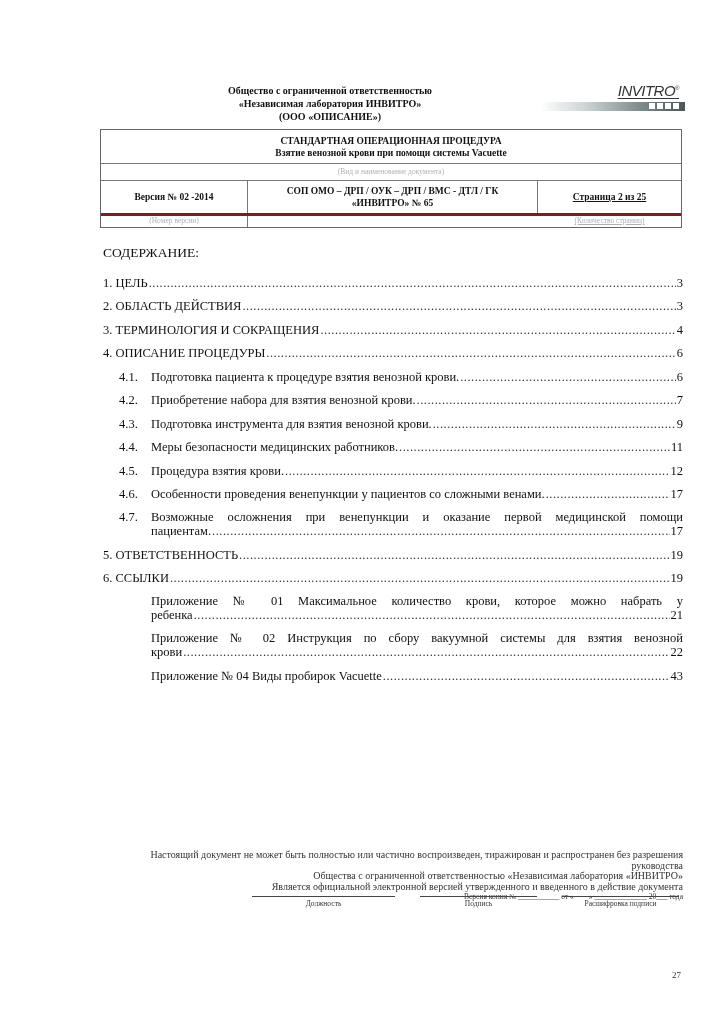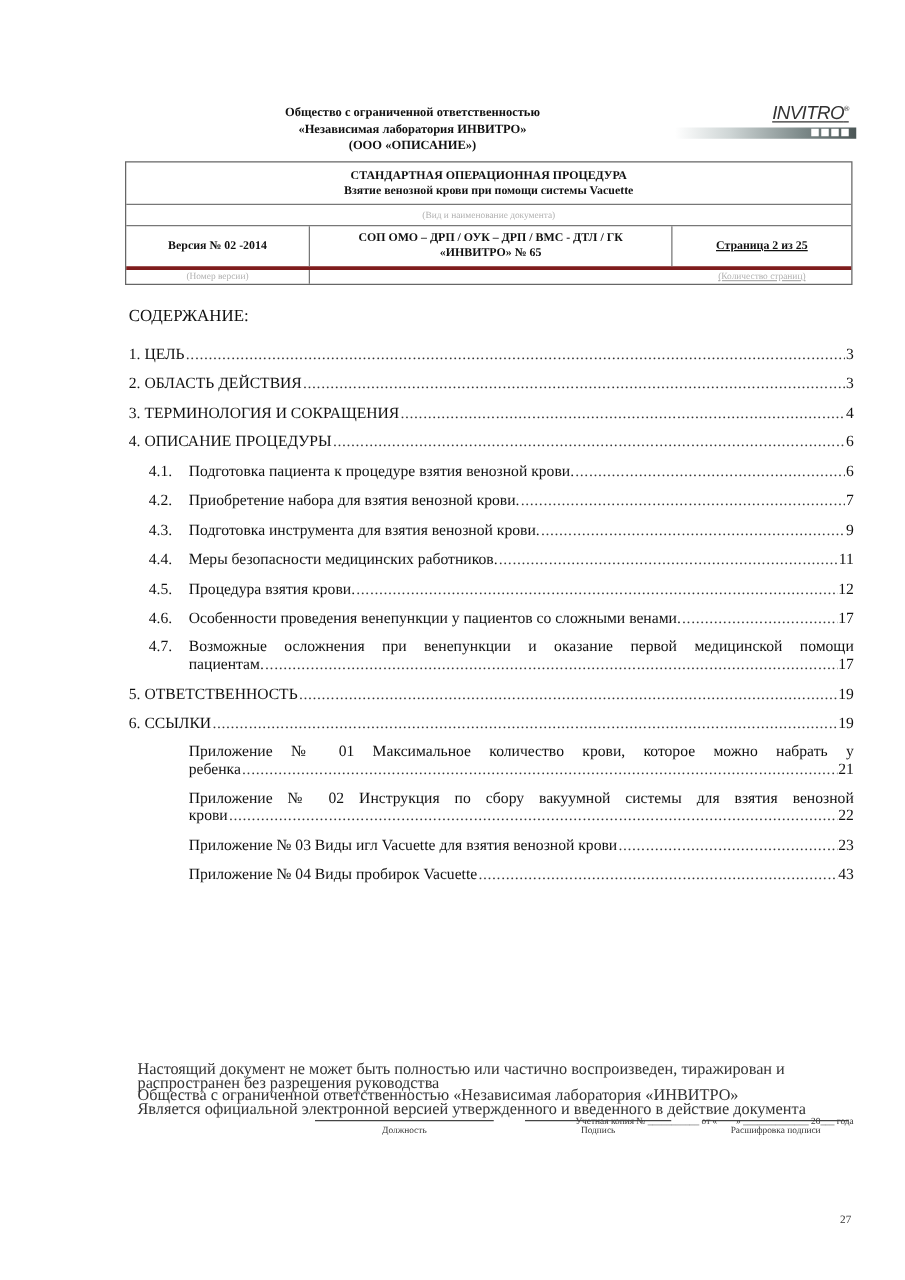--- a/index.html
+++ b/index.html
@@ -47,22 +47,22 @@
   .toc-row .pg { text-align: right; }
   .sub { padding-left: 16px; }
   .sub .num { width: 32px; display: inline-block; }
   .multi { height: auto; display: block; padding-top: 9px; }
   .multi .first { text-align: justify; text-align-last: justify; line-height: 14px; }
   .multi .second { display: flex; line-height: 14px; }
   .sub.multi .first, .sub.multi .second { margin-left: 32px; }
   .app { padding-left: 48px; }
   .app.multi .first, .app.multi .second { margin-left: 0; }
 
-  .footer-note { position: absolute; left: 110px; top: 850px; width: 573px; text-align: left;
-                 font-size: 13px; line-height: 10.5px; color: #333; }
+  .footer-note { position: absolute; left: 110px; top: 850px; width: 573px; text-align: right;
+                 font-size: 10px; line-height: 10.5px; color: #333; }
   .copy-line { position: absolute; left: 240px; top: 892px; width: 443px; text-align: right;
                font-size: 7.5px; color: #333; white-space: pre; }
   .sig { position: absolute; top: 896px; font-size: 7.5px; color: #333; text-align: center;
          border-top: 1px solid #444; padding-top: 2px; }
   .sig1 { left: 252px; width: 143px; }
   .sig2 { left: 420px; width: 117px; }
   .sig3 { left: 562px; width: 117px; }
   .page-num { position: absolute; left: 672px; top: 970px; font-size: 9px; color: #333; }
 </style>
 </head>
@@ -201,36 +201,31 @@
   </div>
   <div class="toc-row app multi">
     <div class="first">Приложение № 02 Инструкция по сбору вакуумной системы для взятия венозной</div>
     <div class="second">
         <span class="txt">крови</span>
         <span class="dots"></span>
         <span class="pg">22</span>
       </div>
   </div>
   <div class="toc-row app">
-      <span class="txt">Приложение № 03 Виды игл Vacuette для взятия венозной крови</span>
-      <span class="dots"></span>
-      <span class="pg">23</span>
-    </div>
-  <div class="toc-row app">
       <span class="txt">Приложение № 04 Виды пробирок Vacuette</span>
       <span class="dots"></span>
       <span class="pg">43</span>
     </div>
 </div>
 
 <div class="footer-note">
   <div>Настоящий документ не может быть полностью или частично воспроизведен, тиражирован и распространен без разрешения руководства</div>
   <div>Общества с ограниченной ответственностью «Независимая лаборатория «ИНВИТРО»</div>
   <div>Является официальной электронной версией утвержденного и введенного в действие документа</div>
 </div>
 
-<div class="copy-line">Учетная копия № ___________ от «        » ______________ 20___ года</div>
+<div class="copy-line">Версия копия № ___________ от «        » ______________ 20___ года</div>
 
 <div class="sig sig1">Должность</div>
 <div class="sig sig2">Подпись</div>
 <div class="sig sig3">Расшифровка подписи</div>
 
 <div class="page-num">27</div>
 
 </body></html>

